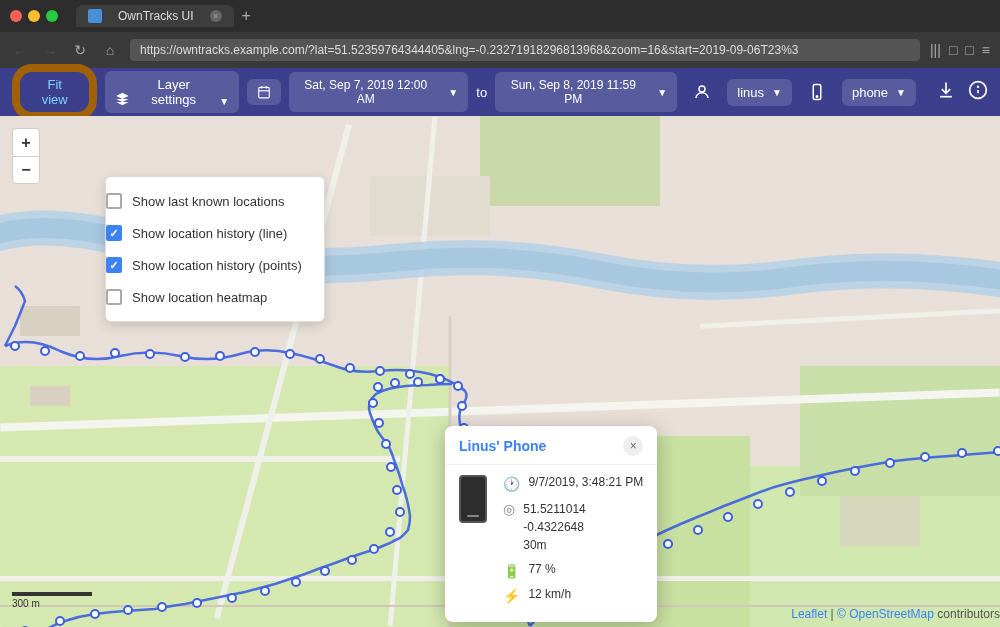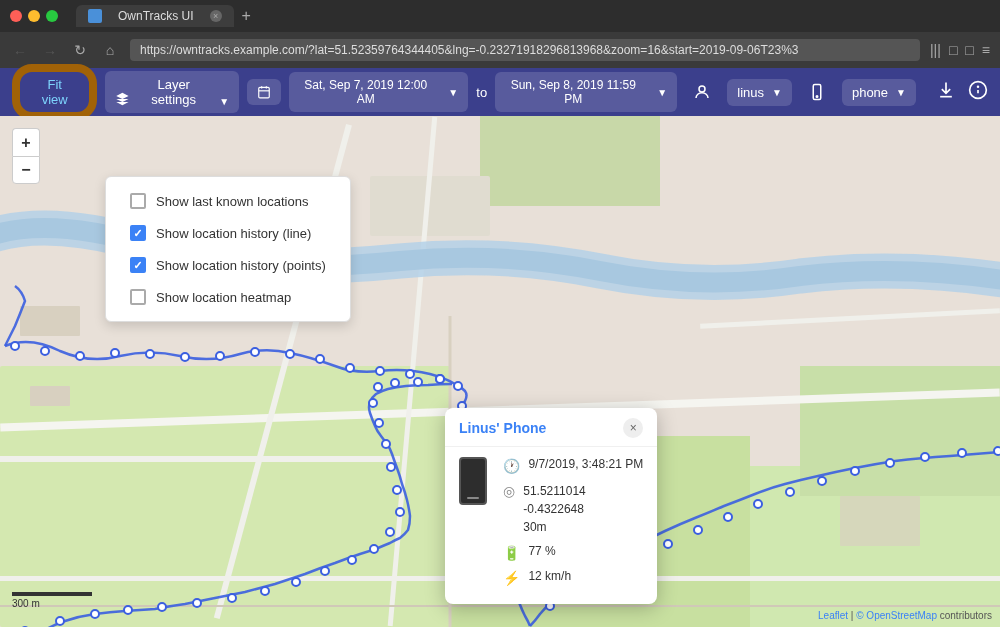--- a/index.html
+++ b/index.html
@@ -168,21 +168,21 @@
       border-radius: 6px;
       padding: 8px 0;
       box-shadow: 0 4px 12px rgba(0,0,0,0.15);
       z-index: 1000;
       min-width: 220px;
     }
     .layer-item {
       display: flex;
       align-items: center;
       gap: 10px;
-      padding: 8px 24px;
+      padding: 8px 0;
       font-size: 13px;
       color: #333;
       cursor: pointer;
     }
     .checkbox {
       width: 16px;
       height: 16px;
       border: 2px solid #aaa;
       border-radius: 2px;
       background: #fff;
@@ -223,21 +223,21 @@
       justify-content: center;
       color: #333;
       font-weight: bold;
     }
     .zoom-btn:first-child { border-radius: 4px 4px 0 0; border-bottom: none; }
     .zoom-btn:last-child { border-radius: 0 0 4px 4px; }
 
     
     .popup {
       position: absolute;
-      top: 292px;
+      top: 310px;
       left: 445px;
       background: #fff;
       border-radius: 8px;
       box-shadow: 0 4px 20px rgba(0,0,0,0.25);
       padding: 0;
       z-index: 800;
       min-width: 210px;
     }
     .popup-header {
       display: flex;
@@ -326,22 +326,22 @@
     .scale-label {
       font-size: 10px;
       color: #333;
       margin-top: 2px;
     }
 
     
     .attribution {
       position: absolute;
       bottom: 6px;
-      right: 8px;
-      font-size: 10px;
+      right: 0;
+      font-size: 12px;
       color: #555;
       z-index: 500;
     }
     .attribution a { color: #3b82f6; text-decoration: none; }
 
     
     .dropdown-arrow {
       font-size: 10px;
       margin-left: 2px;
     }

